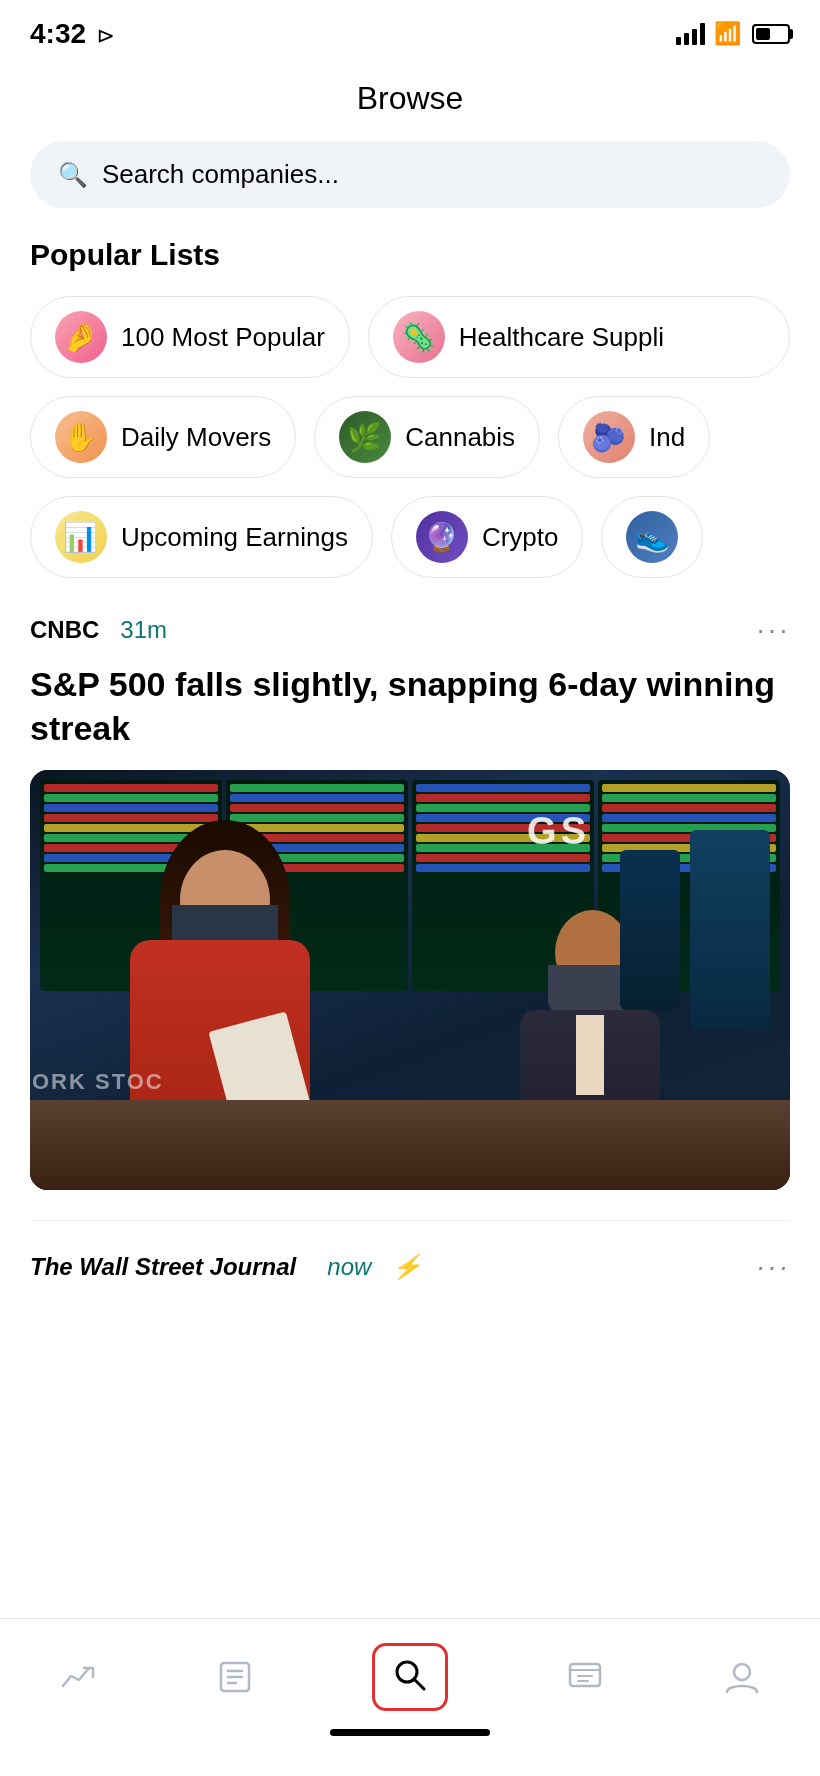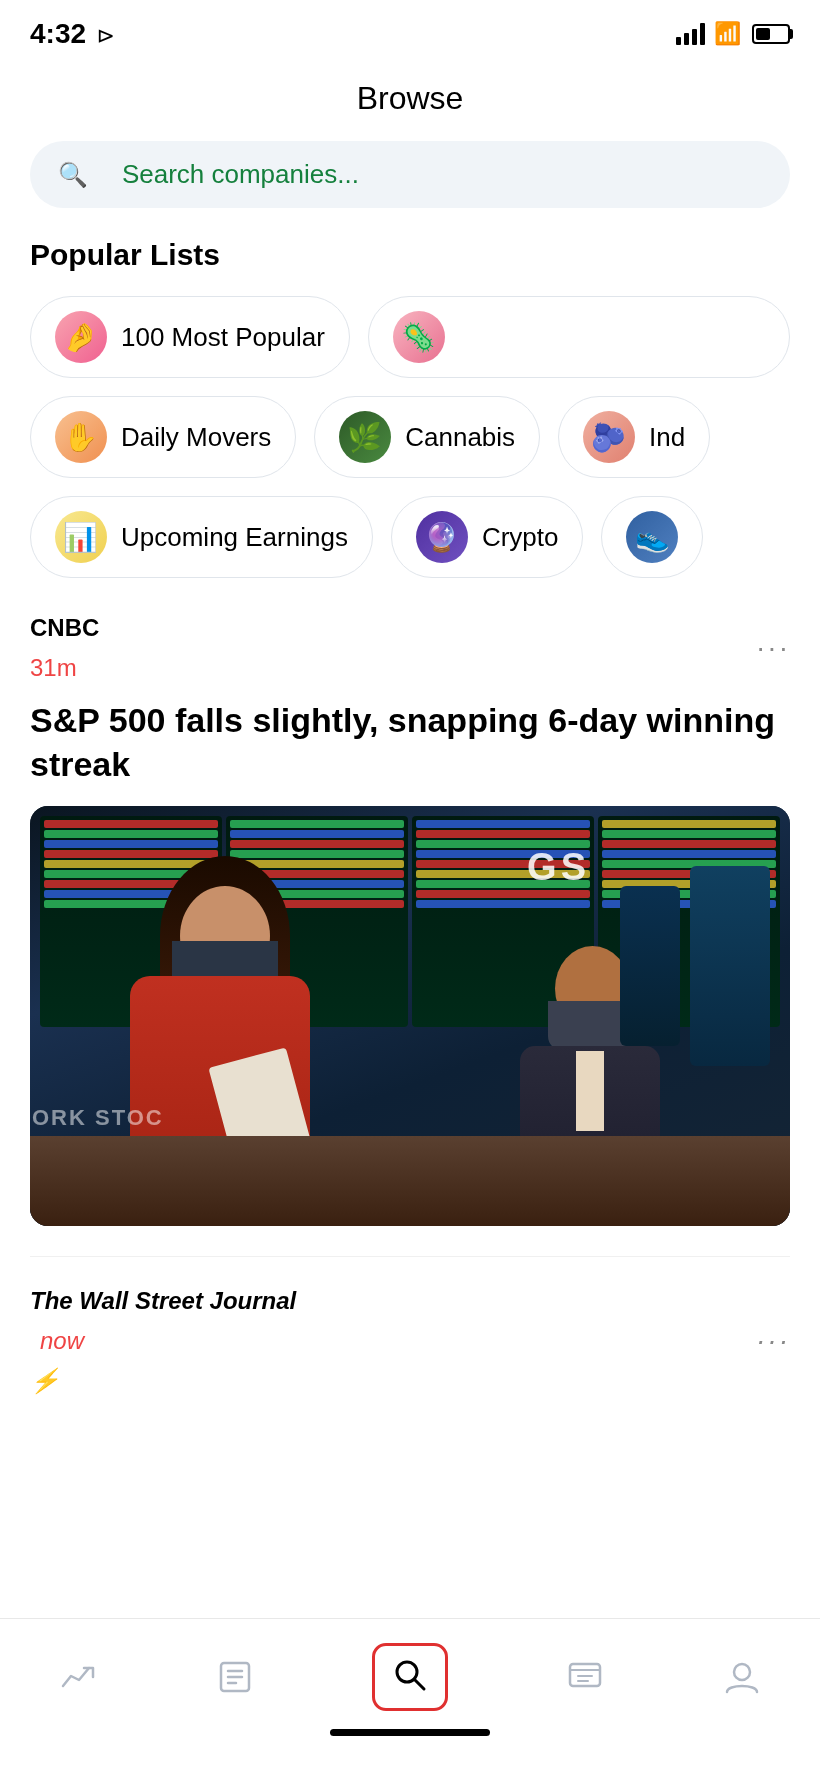--- a/index.html
+++ b/index.html
@@ -93,22 +93,21 @@
       display: flex;
       align-items: center;
       gap: 14px;
     }
     .search-icon-svg {
       color: #8a9ab0;
       font-size: 24px;
     }
     .search-placeholder {
       font-size: 26px;
-      color: #15803d;
-      margin-left: 20px;
+      color: #000000;
     }
 
     
     .section-title {
       font-size: 30px;
       font-weight: 700;
       color: #000;
       padding: 0 30px 24px;
     }
 
@@ -170,32 +169,31 @@
       padding-bottom: 30px;
     }
     .news-meta {
       display: flex;
       justify-content: space-between;
       align-items: center;
       margin-bottom: 16px;
     }
     .news-source-row {
       display: flex;
-      align-items: flex-start;
-      gap: 12px;
-      flex-direction: column;
+      align-items: center;
+      gap: 21px;
     }
     .news-source {
       font-size: 24px;
       font-weight: 700;
       color: #000;
     }
     .news-time {
       font-size: 24px;
-      color: #ef4444;
+      color: #0f766e;
     }
     .news-more {
       font-size: 28px;
       color: #888;
       letter-spacing: 2px;
     }
     .news-headline {
       font-size: 34px;
       font-weight: 600;
       color: #000;
@@ -333,20 +331,21 @@
 
 <div class="lists-grid">
 
   <div class="lists-row">
     <div class="list-chip">
       <div class="list-chip-icon icon-100">🤌</div>
       <span class="list-chip-label">100 Most Popular</span>
     </div>
     <div class="list-chip chip-partial" style="max-width:none; overflow:hidden; flex:1; min-width:0;">
       <div class="list-chip-icon icon-healthcare">🦠</div>
+      <span class="list-chip-label" style="overflow:hidden; text-overflow:clip;">Healthcare Suppli</span>
     </div>
   </div>
 
   <div class="lists-row">
     <div class="list-chip">
       <div class="list-chip-icon icon-daily" style="background: linear-gradient(135deg, #f8c090, #f09050);">✋</div>
       <span class="list-chip-label">Daily Movers</span>
     </div>
     <div class="list-chip">
       <div class="list-chip-icon icon-cannabis">🌿</div>

